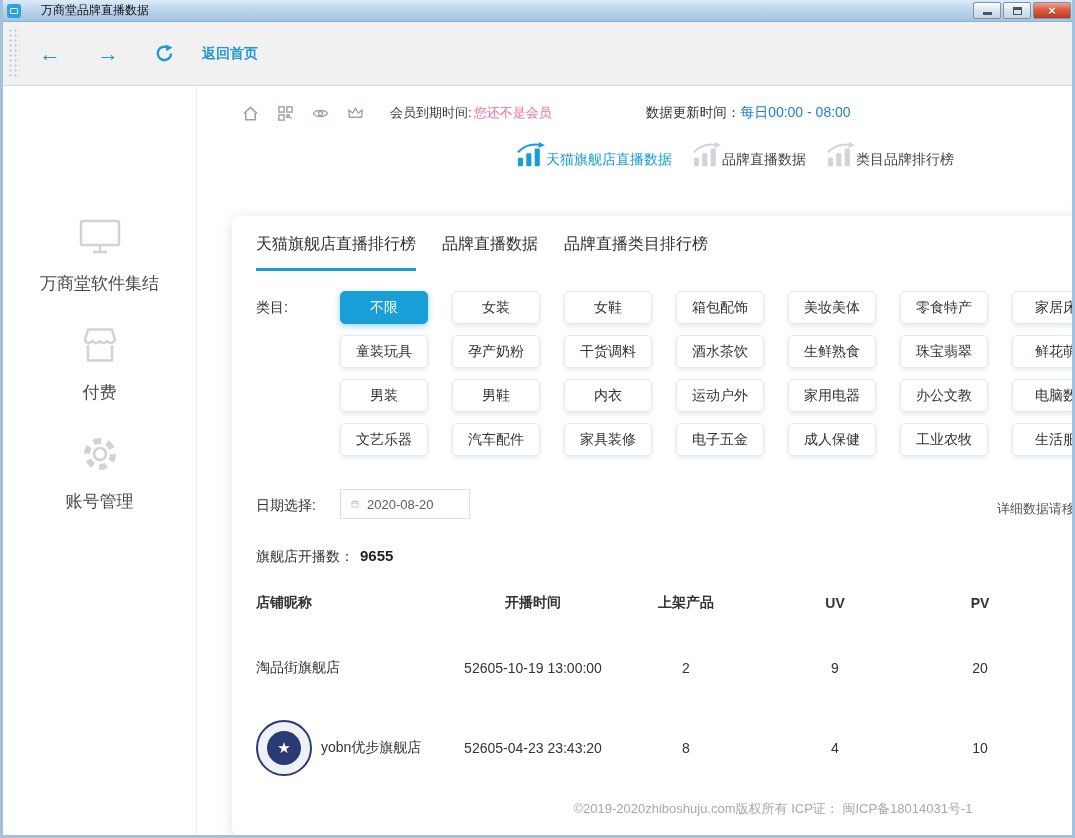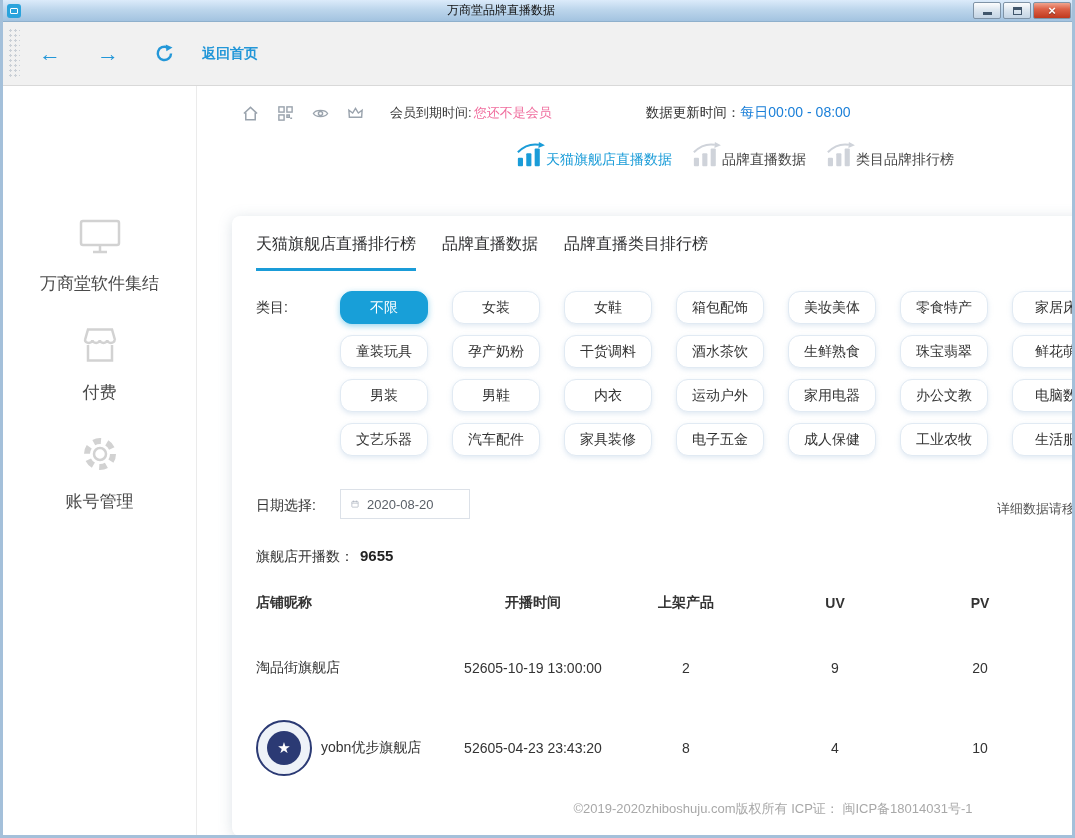--- a/index.html
+++ b/index.html
@@ -5,21 +5,21 @@
   * { box-sizing: border-box; margin: 0; padding: 0; }
   html,body { width:1075px; height:838px; }
   body { font-family: "Liberation Sans", "DejaVu Sans", sans-serif; background:#fff; }
 
   .window { width:1075px; height:838px; border:3px solid #a4c0da; border-top:none; overflow:hidden; background:#fff; position:relative; }
 
   
   .titlebar { height:22px; margin:-0px -3px 0 -3px; background:linear-gradient(#dcebfa,#bdd6ec 45%,#a3c3e0); border-bottom:1px solid #8fb0cc; display:flex; align-items:center; padding:0 4px 0 7px; }
   .app-icon { width:14px; height:14px; background:#2aa3dc; border-radius:3px; display:inline-flex; align-items:center; justify-content:center; }
   .app-icon-inner { width:8px; height:6px; border:1.5px solid #fff; border-radius:1px; }
-  .title-text { font-size:12px; color:#111; margin-left:10px; flex:1;text-align:center; }
+  .title-text { font-size:12px; color:#111; margin-left:20px; flex:1; }
   .win-controls { display:flex; align-items:flex-start; }
   .win-btn { width:28px; height:17px; border:1px solid #7f93a6; border-radius:2px; background:linear-gradient(#fdfdfd,#dde7f0 45%,#c3d4e4); display:flex; align-items:center; justify-content:center; margin-left:2px; cursor:pointer; }
   .glyph-min { width:9px; height:3px; background:#41566b; margin-top:6px; }
   .glyph-max { width:9px; height:8px; border:1px solid #41566b; border-top-width:3px; }
   .win-btn.close { width:38px; background:linear-gradient(#f0a48e,#dd6248 40%,#c0391e); }
   .win-btn.close span { color:#fff; font-weight:bold; font-size:13px; line-height:1; text-shadow:0 1px 1px rgba(0,0,0,.4); }
 
   
   .toolbar { height:64px; background:#f1f1f1; border-bottom:1px solid #d9d9d9; display:flex; align-items:center; padding-left:36px; position:relative; }
   .grip { position:absolute; left:5px; top:6px; bottom:6px; width:12px;
@@ -53,21 +53,21 @@
 
   
   .card { margin:46px -18px 0 35px; background:#fff; border-radius:8px; box-shadow:0 2px 14px rgba(130,150,170,.28); padding:18px 0 18px 24px; min-height:585px; position:relative; }
   .card-tabs { display:flex; gap:26px; }
   .card-tab { font-size:16px; color:#303133; padding-bottom:13px; cursor:pointer; border-bottom:3px solid transparent; white-space:nowrap; }
   .card-tab.active { border-bottom-color:#1a9cd8; }
 
   .field-row { display:flex; margin-top:20px; }
   .field-label { width:84px; font-size:14px; color:#333; padding-top:8px; flex-shrink:0; }
   .cat-grid { display:flex; flex-wrap:wrap; width:790px; }
-  .cat-btn { width:88px; height:33px; margin:0 24px 11px 0; background:#fff; border:1px solid #e1eaf3; border-radius:12px; box-shadow:0 2px 5px rgba(170,195,220,.35); font-size:14px; color:#333; display:flex; align-items:center; justify-content:center; cursor:pointer; white-space:nowrap; overflow:hidden; }
+  .cat-btn { width:88px; height:33px; margin:0 24px 11px 0; background:#fff; border:1px solid #e1eaf3; border-radius:5px; box-shadow:0 2px 5px rgba(170,195,220,.35); font-size:14px; color:#333; display:flex; align-items:center; justify-content:center; cursor:pointer; white-space:nowrap; overflow:hidden; }
   .cat-btn.selected { background:#189fd8; border-color:#189fd8; color:#fff; box-shadow:0 2px 6px rgba(24,159,216,.45); }
 
   .date-row { margin-top:22px; display:flex; }
   .date-input { width:130px; height:30px; border:1px solid #dce1e8; border-radius:0; background:#fff; display:flex; align-items:center; padding:0 10px; cursor:pointer; }
   .date-input input { border:none; outline:none; width:92px; margin-left:8px; font-size:13px; color:#5a6068; font-family:"Liberation Sans","DejaVu Sans",sans-serif; background:transparent; }
   .detail-note { position:absolute; top:284px; left:765px; font-size:13px; color:#555; white-space:nowrap; }
 
   .count-row { margin-top:28px; font-size:14px; color:#333; }
   .count-value { font-size:15px; font-weight:bold; margin-left:6px; color:#222; }
 

